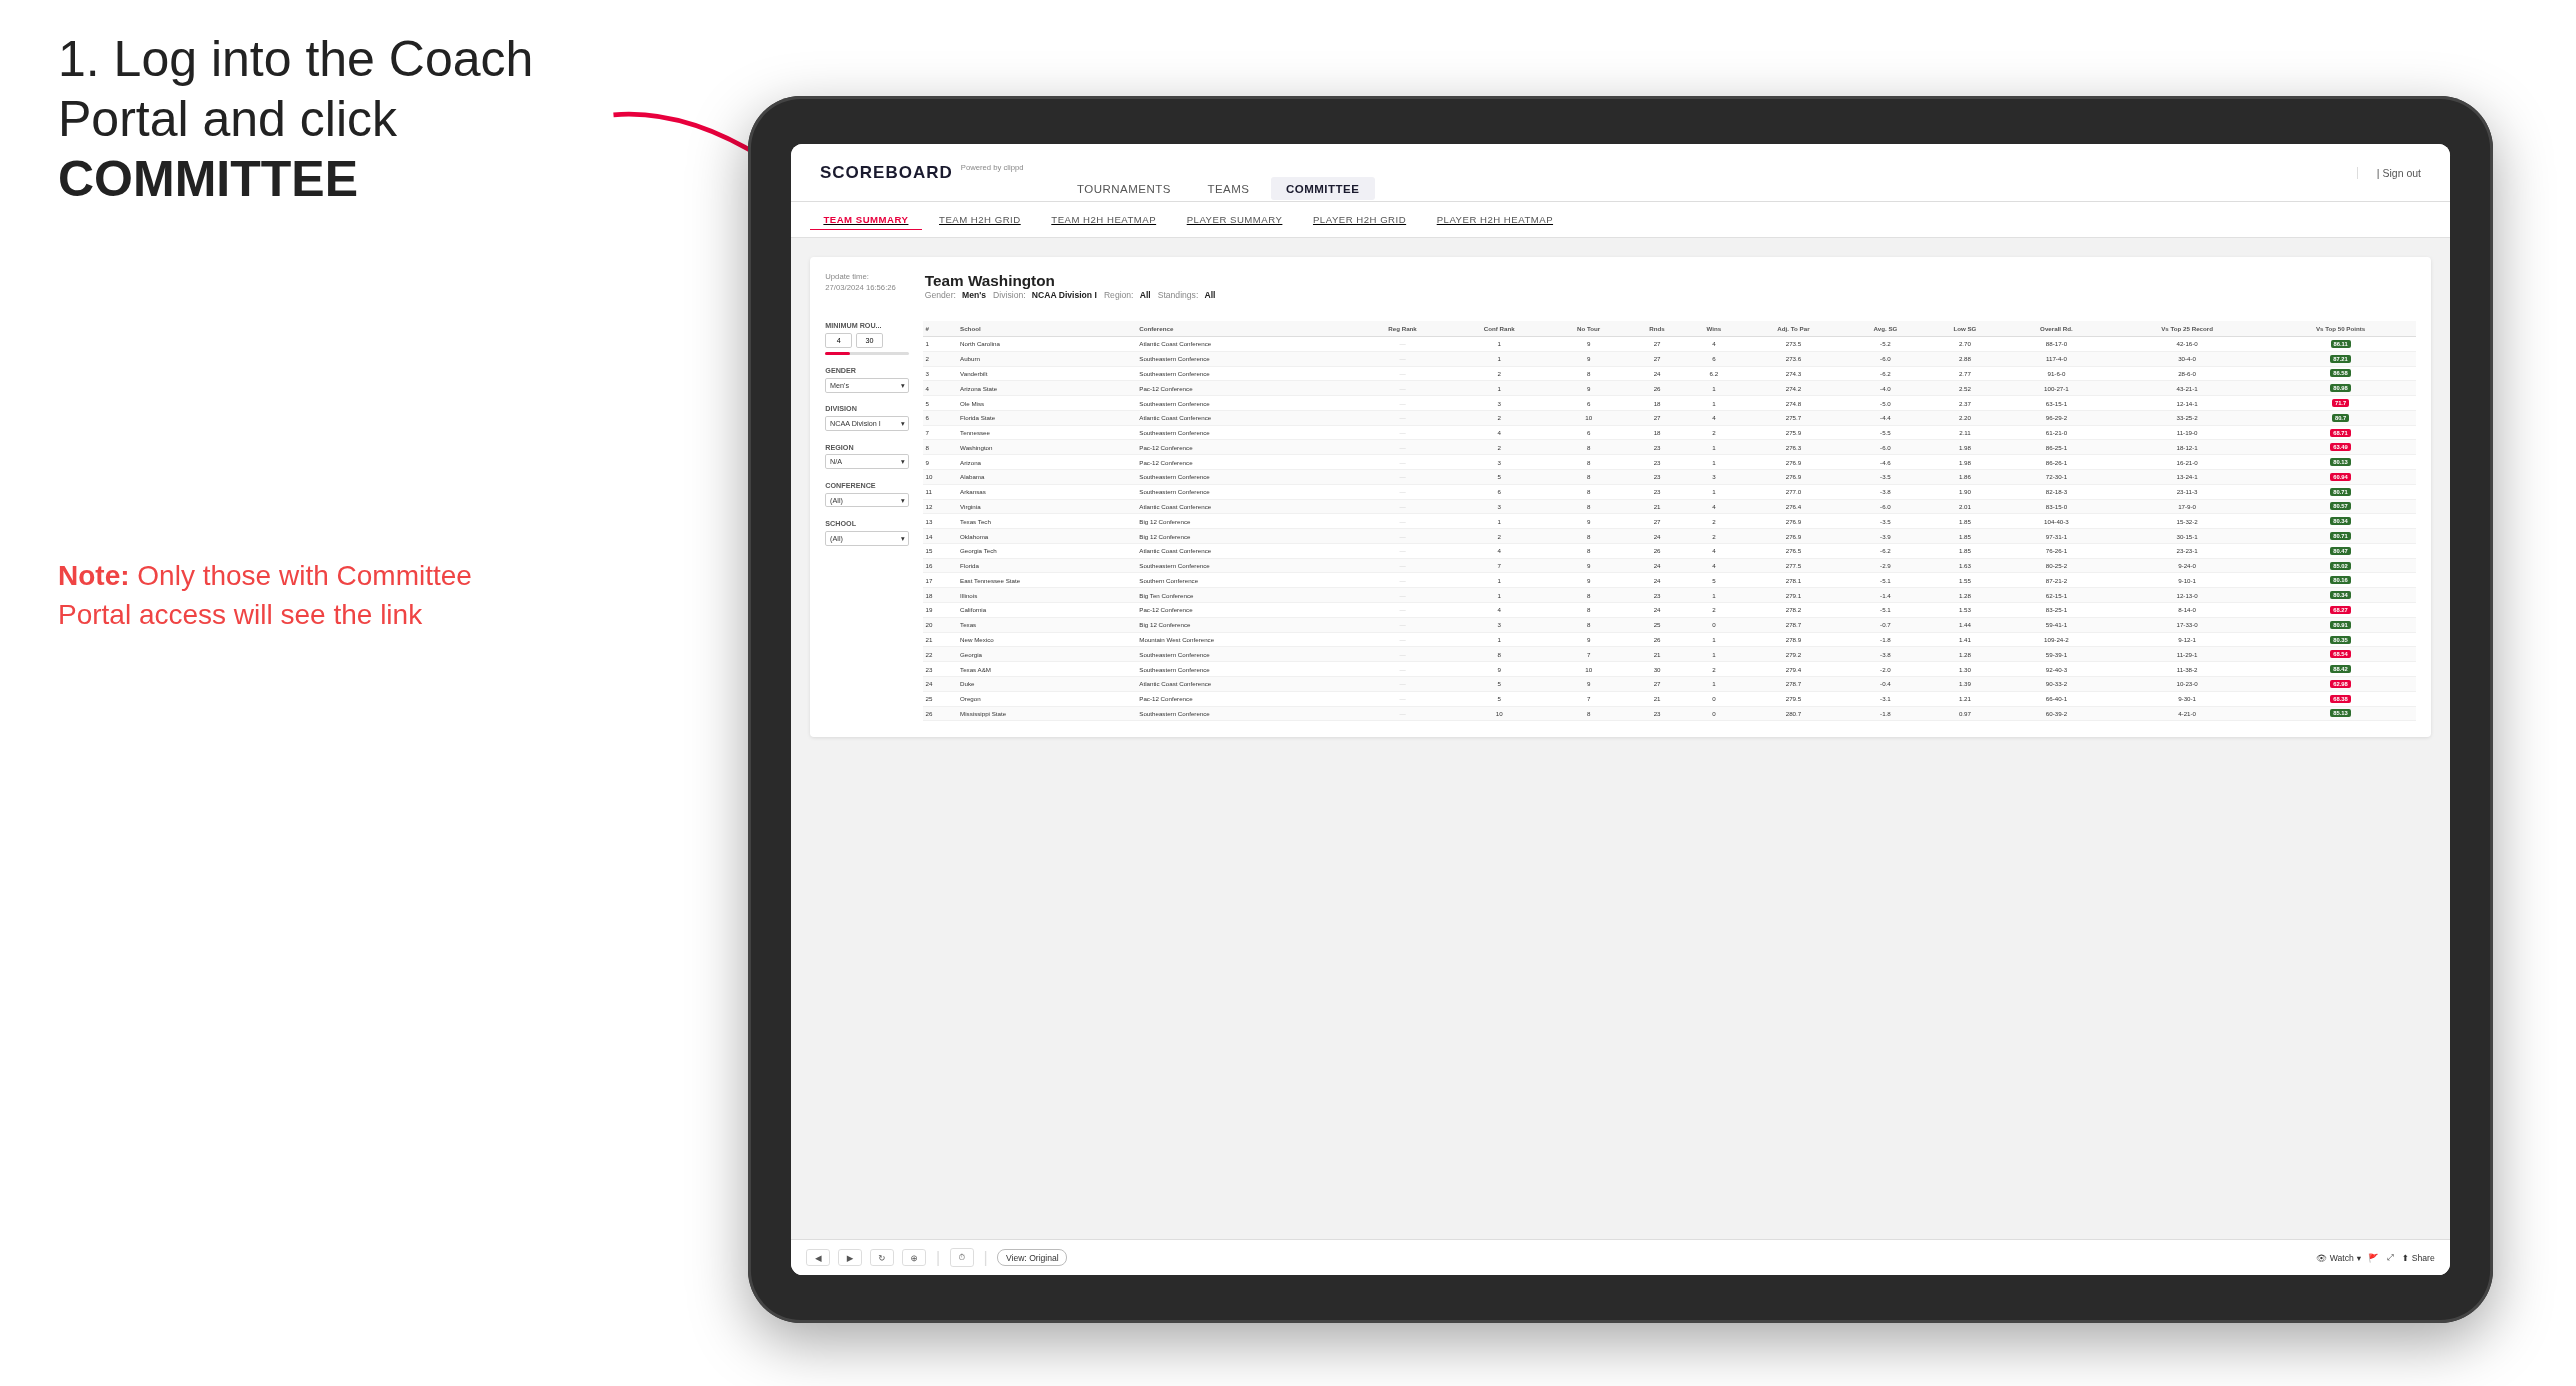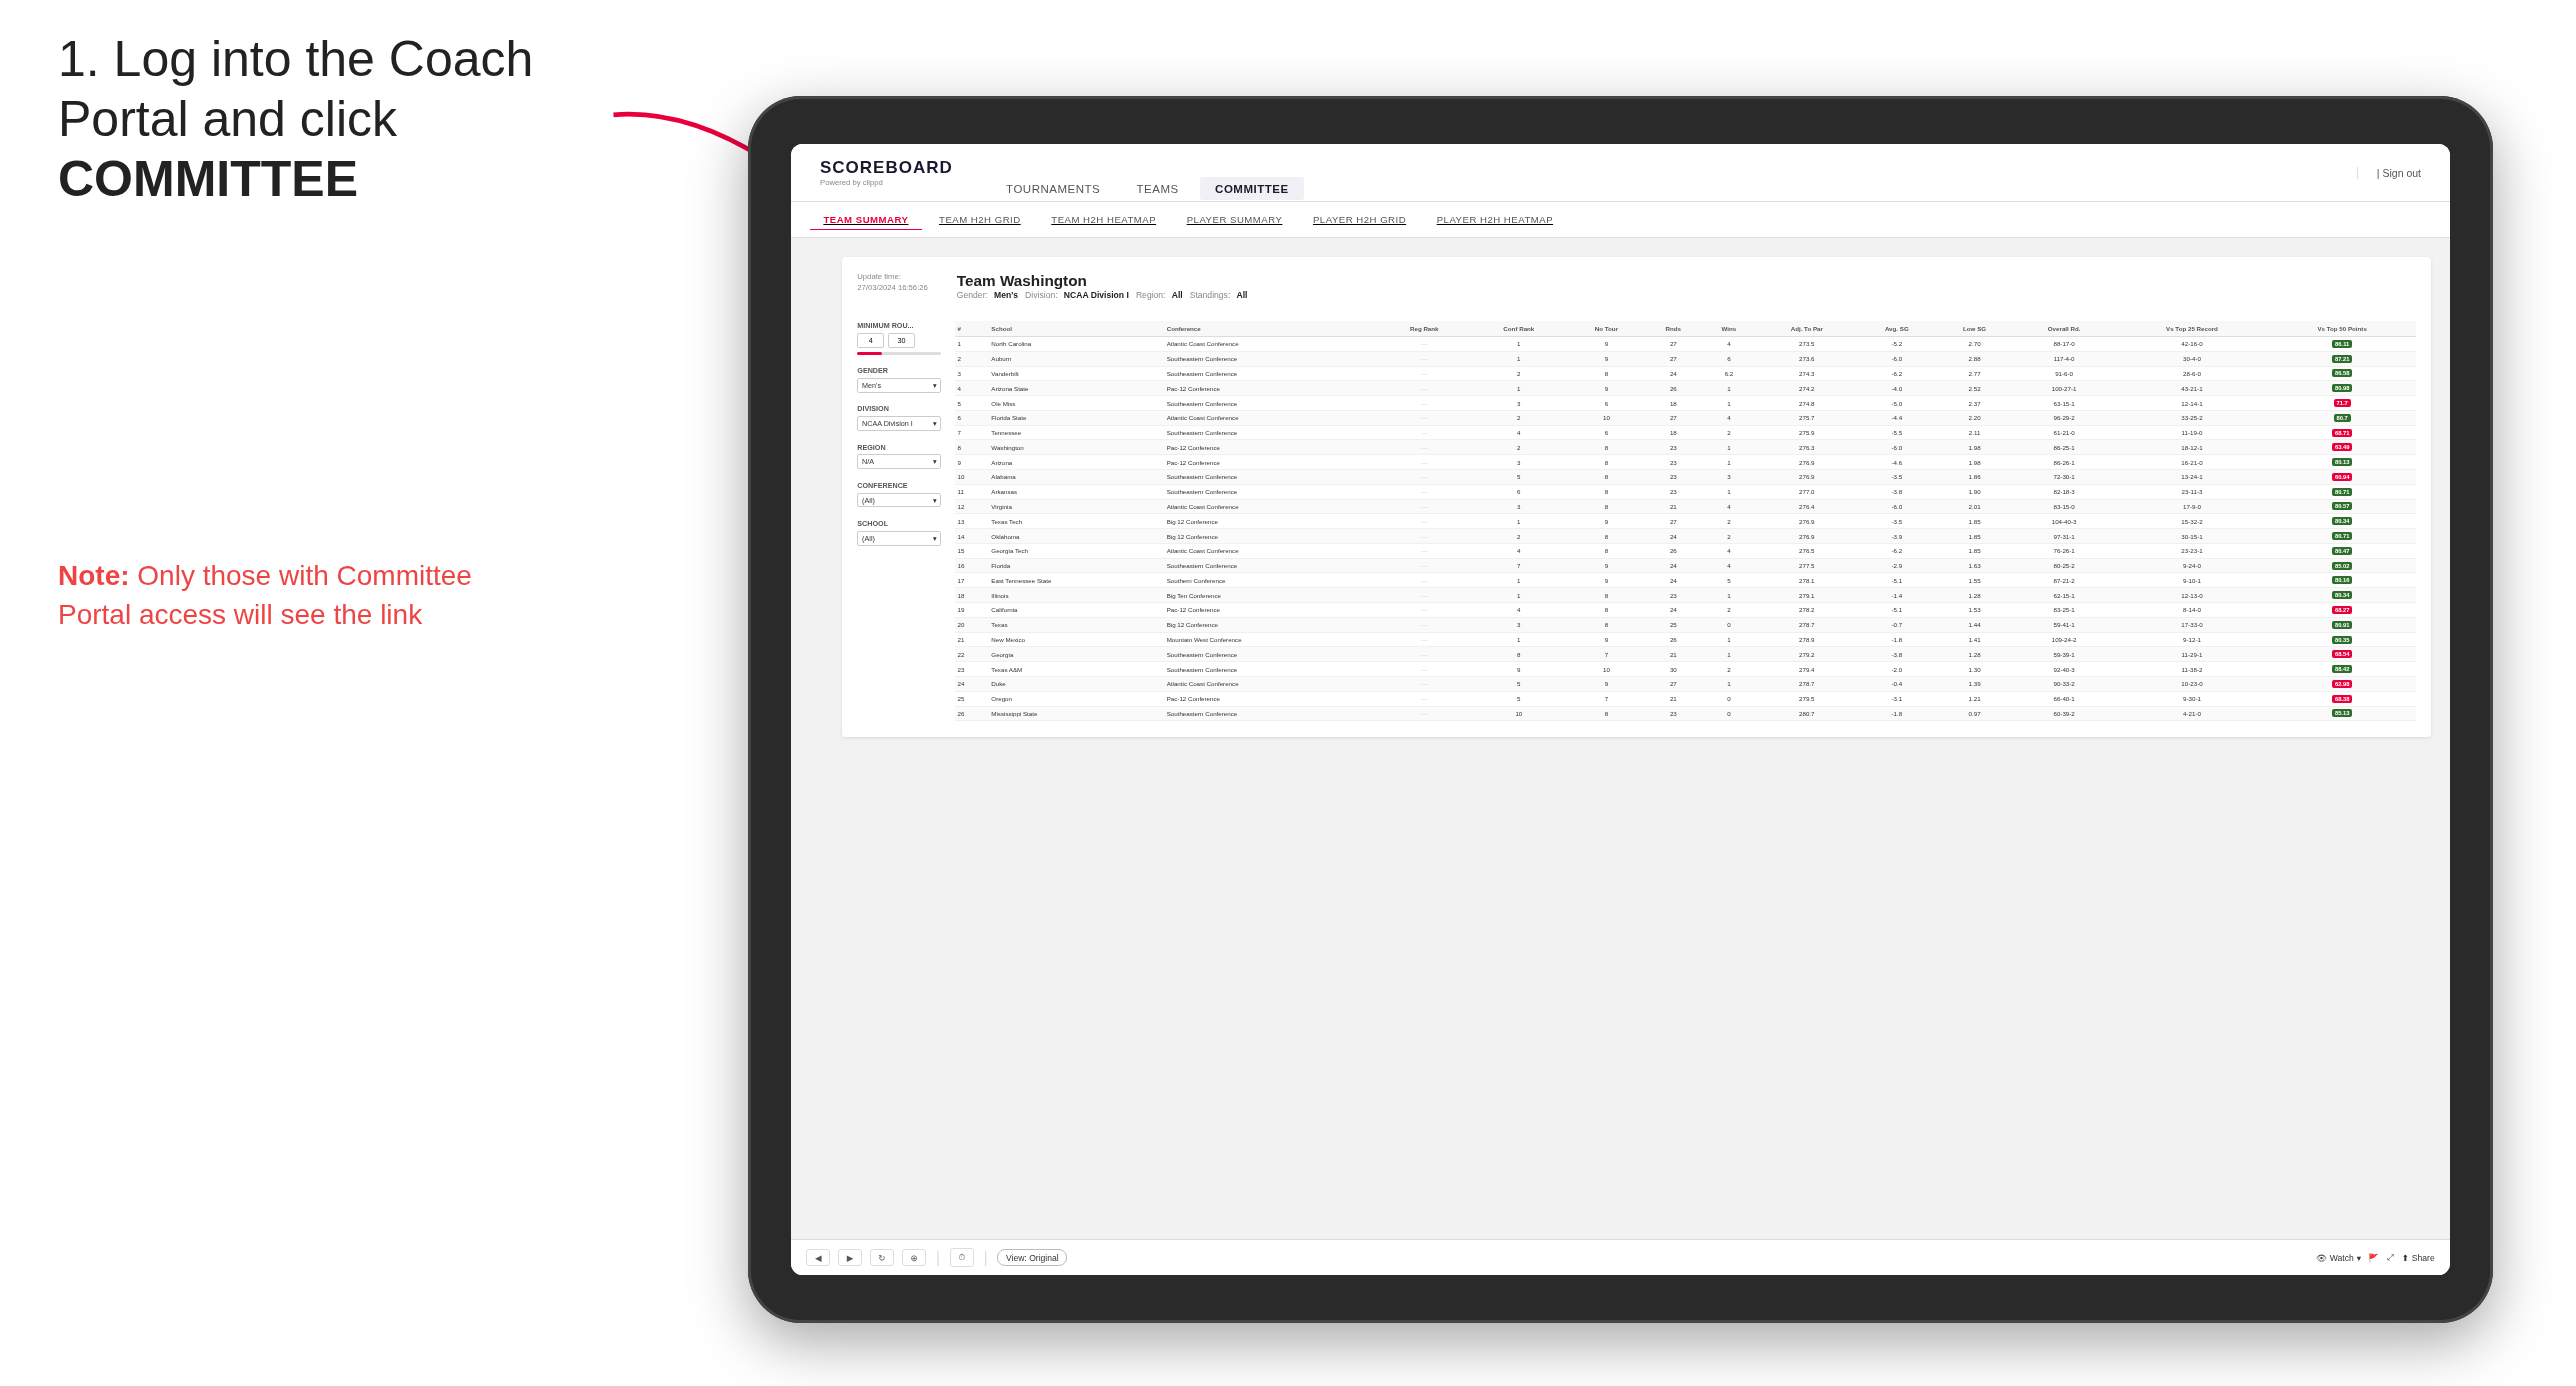--- a/index.html
+++ b/index.html
@@ -86,22 +86,23 @@
       background: #ffffff;
       border-bottom: 1px solid #ddd;
       display: flex;
       align-items: center;
       padding: 0 29px;
       height: 58px;
       flex-shrink: 0;
     }
     .logo-area {
       display: flex;
-      flex-direction: column;
+      flex-direction: row;
       margin-right: 38px;
+      gap: 8px;
     }
     .logo-scoreboard {
       font-size: 17px;
       font-weight: 800;
       color: #1a1a2e;
       letter-spacing: 1px;
       text-transform: uppercase;
     }
     .logo-powered {
       font-size: 7.7px;
@@ -169,21 +170,20 @@
       flex: 1;
       background: #f2f2f2;
       padding: 19px;
       overflow: auto;
     }
     .content-card {
       background: #ffffff;
       border-radius: 3.8px;
       box-shadow: 0 1px 3.8px rgba(0,0,0,0.1);
       padding: 15.3px;
-      margin-left: 32px;
     }
 
     
     .card-header {
       display: flex;
       align-items: flex-start;
       gap: 29px;
       margin-bottom: 11.5px;
     }
     .update-time {

